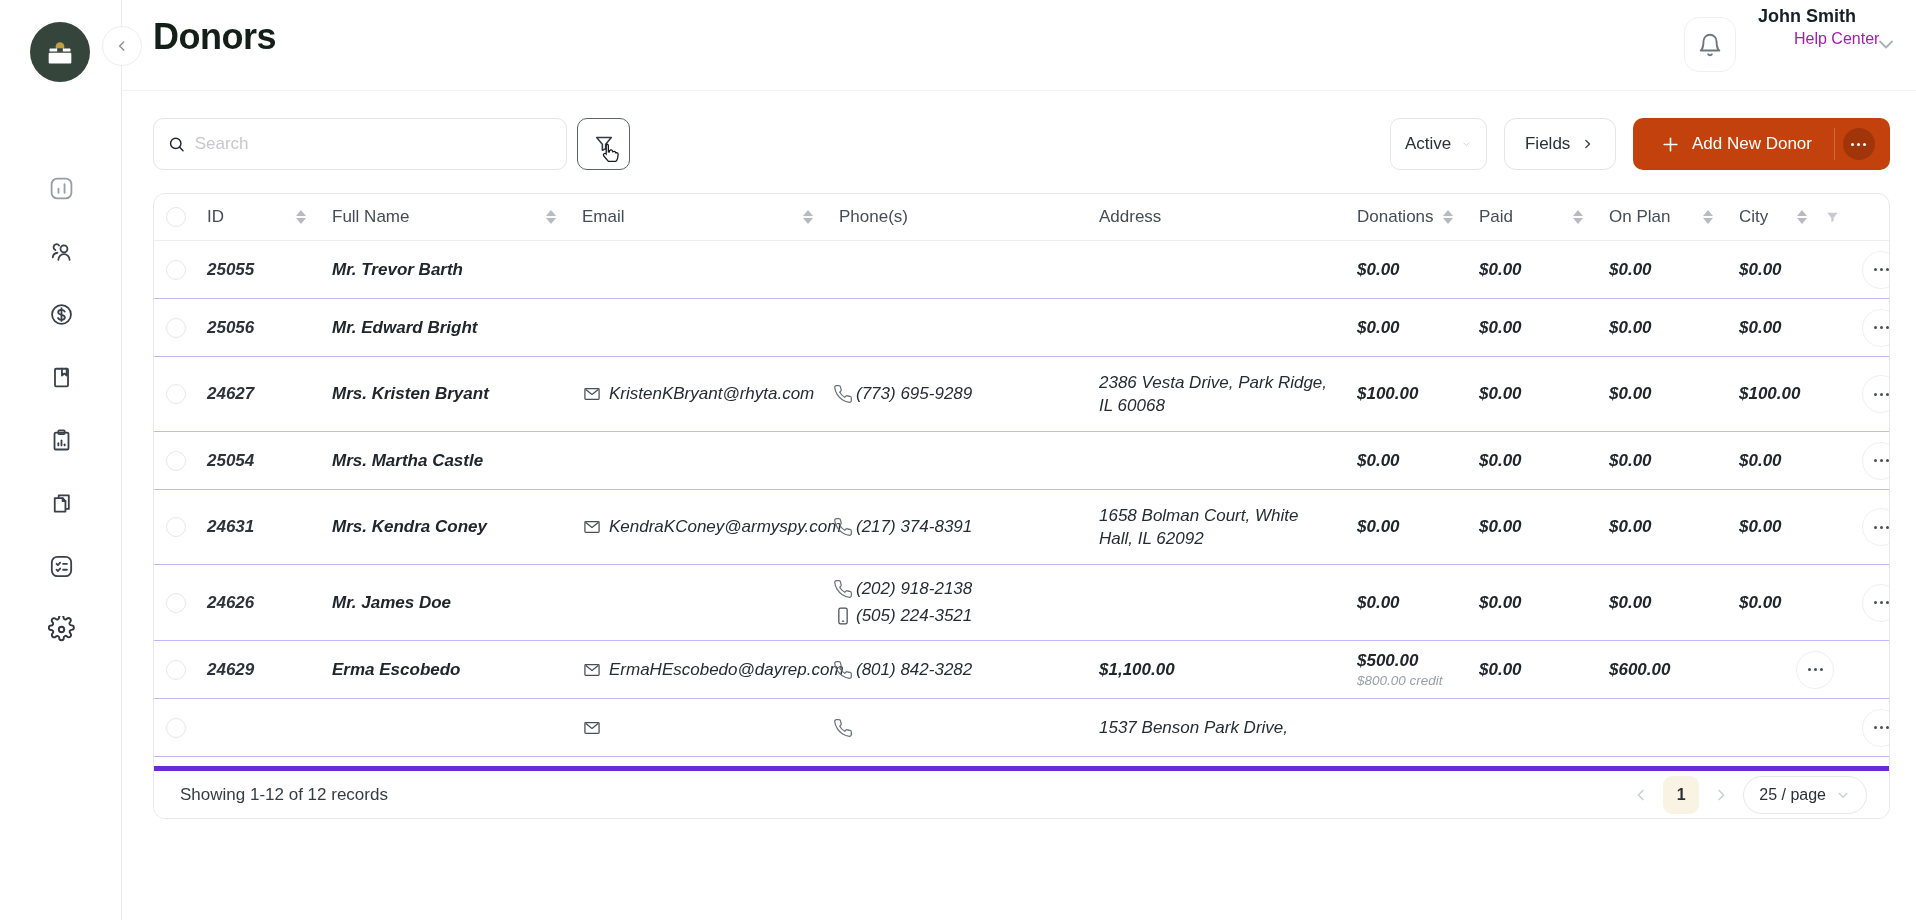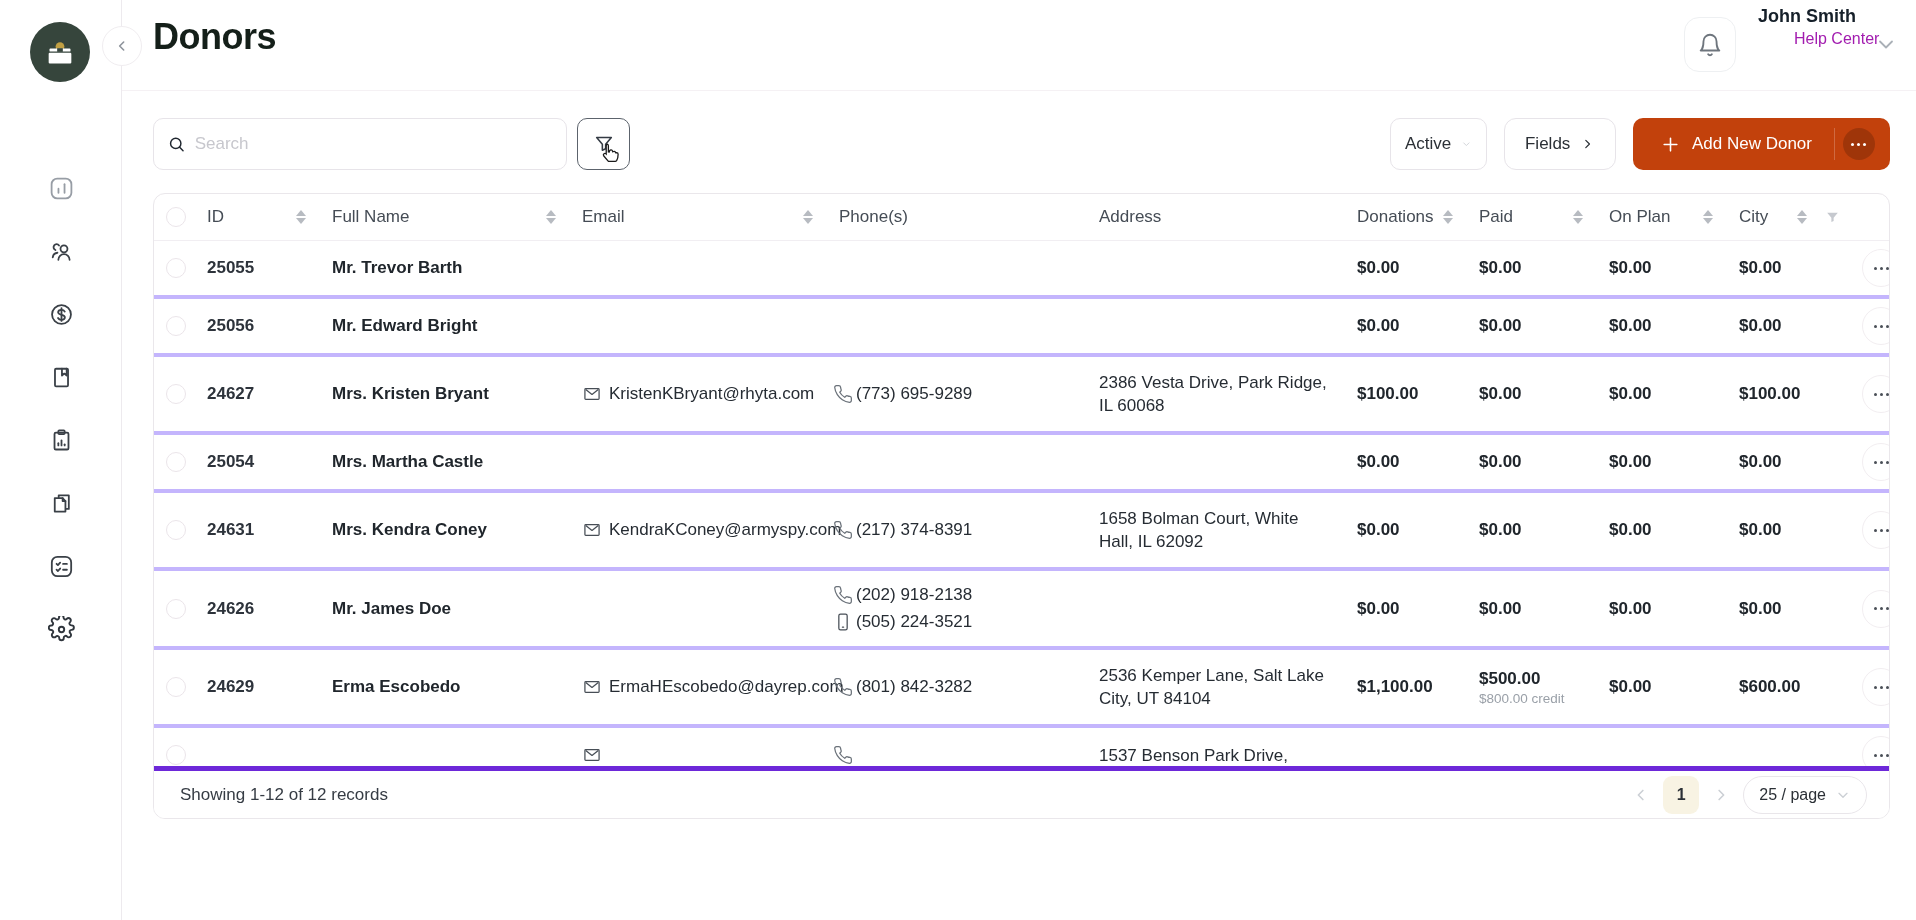--- a/index.html
+++ b/index.html
@@ -48,21 +48,21 @@
   .grid-row { display:grid; grid-template-columns:37px 125px 250px 257px 260px 258px 122px 130px 130px 123px 1fr; }
   .thead { height:47px; border-bottom:1px solid #f1eef2; align-items:center; flex:none; }
   .hcell { display:flex; align-items:center; padding-left:16px; font-size:17px; color:#454c55; overflow:visible; white-space:nowrap; }
   .hsel { padding-left:12px; }
   .sort { display:inline-flex; flex-direction:column; gap:2px; margin-left:auto; margin-right:10px; cursor:pointer; }
   .tri-up { width:0; height:0; border-left:5px solid transparent; border-right:5px solid transparent; border-bottom:6px solid #b7bbc1; }
   .tri-down { width:0; height:0; border-left:5px solid transparent; border-right:5px solid transparent; border-top:6px solid #b7bbc1; }
   .hfunnel { margin-right:6px; margin-left:8px; cursor:pointer; display:flex; }
 
   .rows-viewport { height:525px; overflow:hidden; flex:none; }
-  .trow { border-bottom:4px solid #c4b5fd; min-height:58px; align-items:center; background:#fff; }
+  .trow { border-bottom:1px solid #c4b5fd; min-height:58px; align-items:center; background:#fff;font-style:italic; }
   .tcell { display:flex; align-items:center; padding-left:16px; font-size:17px; color:#262c33; }
   .csel { padding-left:12px; }
   .radio { width:20px; height:20px; border-radius:50%; border:1.5px solid #ebe5ea; background:#fff; cursor:pointer; flex:none; }
   .cid { font-weight:600; color:#2d333b; }
   .cname { font-weight:600; color:#20262c; }
   .cemail { gap:7px; white-space:nowrap; overflow:visible; }
   .cicon { display:flex; flex:none; }
   .cphone { flex-direction:column; align-items:flex-start; justify-content:center; gap:7px; padding:14px 0 14px 10px; }
   .phline { display:flex; align-items:center; gap:3px; white-space:nowrap;justify-content:space-between; }
   .caddress { display:block; line-height:23px; padding:14px 10px 14px 16px; align-self:center; }
@@ -549,21 +549,20 @@
           <div class="tcell cphone">
             <div class="phline">
               <span class="cicon">
                 <svg width="20" height="20" viewBox="0 0 24 24" fill="none" stroke="#6b727a" stroke-width="1.5" stroke-linecap="round" stroke-linejoin="round">
                   <path d="M22 16.92v3a2 2 0 0 1-2.18 2 19.79 19.79 0 0 1-8.63-3.07 19.5 19.5 0 0 1-6-6A19.79 19.79 0 0 1 2.08 4.18 2 2 0 0 1 4.06 2h3a2 2 0 0 1 2 1.72c.13.96.36 1.9.7 2.81a2 2 0 0 1-.45 2.11L8.09 9.91a16 16 0 0 0 6 6l1.27-1.27a2 2 0 0 1 2.11-.45c.91.34 1.85.57 2.81.7A2 2 0 0 1 22 16.92z"></path>
                 </svg>
               </span>
               <span>(801) 842-3282</span>
             </div>
           </div>
-          <div class="tcell caddress">2536 Kemper Lane, Salt Lake City, UT 84104</div>
           <div class="tcell cmoney cdonations">
             <span class="val">$1,100.00</span>
           </div>
           <div class="tcell cmoney cpaid">
             <span class="val">$500.00</span>
             <span class="note">$800.00 credit</span>
           </div>
           <div class="tcell cmoney conplan">
             <span class="val">$0.00</span>
           </div>

